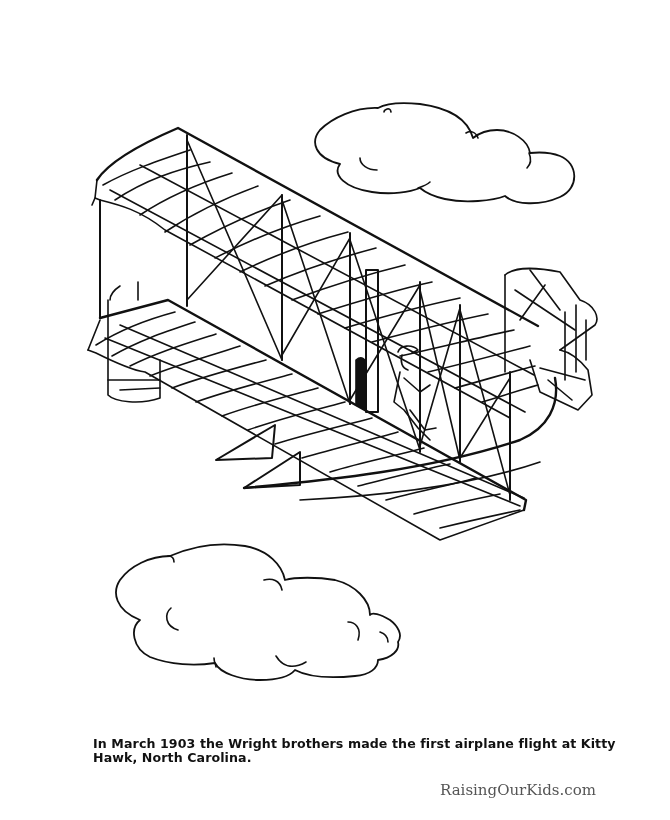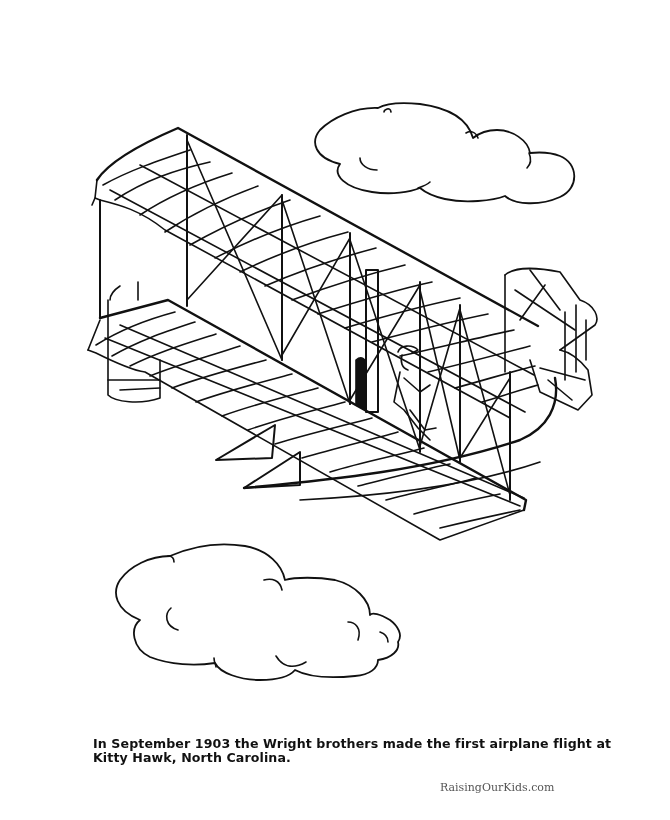--- a/index.html
+++ b/index.html
@@ -5,21 +5,21 @@
     html, body { margin: 0; padding: 0; background: #ffffff; }
     body { width: 670px; height: 820px; position: relative; overflow: hidden; font-family: "DejaVu Serif", serif; }
     .art { position: absolute; left: 0; top: 0; width: 670px; height: 820px; }
     .caption {
       position: absolute; left: 93px; top: 737px; width: 540px;
       font-family: "DejaVu Sans", sans-serif; font-weight: bold; font-size: 12.6px;
       line-height: 14px; color: #111111; letter-spacing: 0.1px;
     }
     .credit {
       position: absolute; left: 440px; top: 781px;
-      font-family: "DejaVu Serif", serif; font-size: 11px; color: #555555;
+      font-family: "DejaVu Serif", serif; font-size: 15px; color: #555555;
     }
   </style>
 </head>
 <body>
 
 <svg class="art" viewBox="0 0 670 820" xmlns="http://www.w3.org/2000/svg">
   <g fill="none" stroke="#111" stroke-width="1.6" stroke-linecap="round" stroke-linejoin="round">
 
     <g>
       <path d="M378,108 C355,107 332,118 320,130 C310,142 315,158 340,164 C332,175 345,188 372,192 C392,195 410,192 420,188 C432,198 455,203 478,201 C492,200 500,198 505,196 C515,205 540,206 560,197 C580,188 578,163 560,156 C550,152 540,152 530,153 C528,140 512,130 497,130 C485,130 478,134 473,138 C468,120 450,108 420,104 C400,102 385,104 378,108 Z" stroke-width="1.8"></path>
@@ -134,14 +134,14 @@
         <path d="M398,352 C400,345 412,344 418,350 L412,353"></path>
         <path d="M402,355 C400,362 402,368 408,370"></path>
         <path d="M400,372 L394,402 L404,410 L418,428 L430,440"></path>
         <path d="M404,378 L420,392 L430,385"></path>
         <path d="M410,410 L425,430 L436,428"></path>
       </g>
     </g>
   </g>
 </svg>
 
-<div class="caption">In September 1903 the Wright brothers made the first airplane flight at Kitty Hawk, North Carolina.</div>
+<div class="caption">In March 1903 the Wright brothers made the first airplane flight at Kitty Hawk, North Carolina.</div>
 <div class="credit">RaisingOurKids.com</div>
 
 </body></html>

